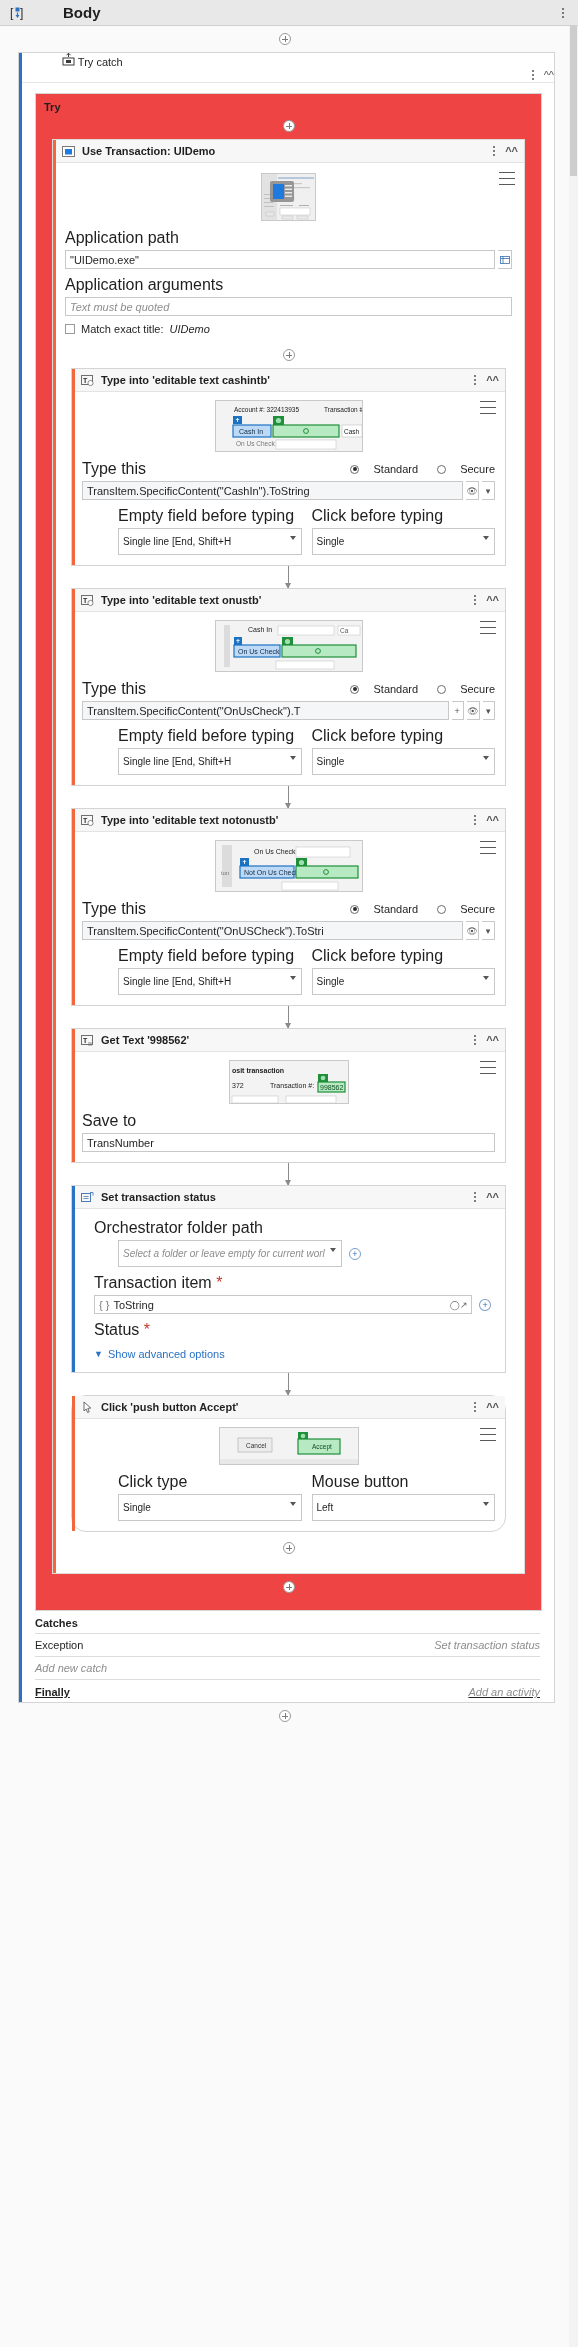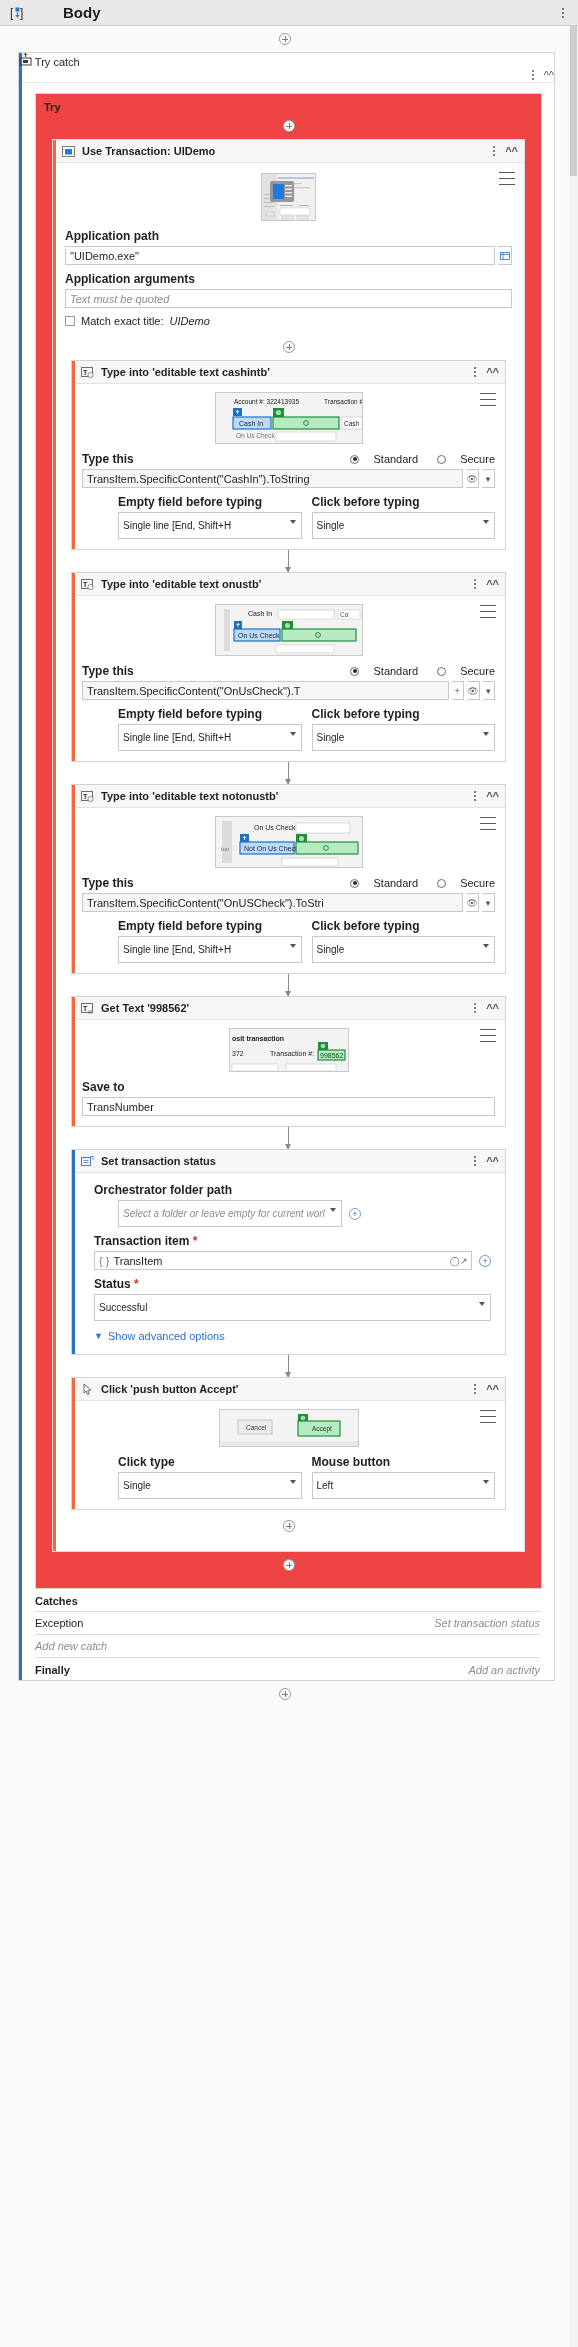--- a/index.html
+++ b/index.html
@@ -43,21 +43,21 @@
   }
   .card .accent { position:absolute; left:0; top:0; bottom:0; width:3px; }
   .hd .tools { margin-left:auto; display:flex; align-items:center; gap:6px; }
   .chev { font-size:11px; color:#555; cursor:pointer; line-height:1; }
   .body { padding:8px 10px 10px 10px; position:relative; }
 
   .hamb { position:absolute; right:9px; top:9px; width:16px; height:13px;
           display:flex; flex-direction:column; justify-content:space-between; cursor:pointer; }
   .hamb i { height:1px; background:#5a5a5a; display:block; }
 
-  label.f { display:block; font-size:12px; margin:0 0 3px 0; color:#1f1f1f;font-weight:bold; }
+  label.f { display:block; font-size:16px; margin:0 0 3px 0; color:#1f1f1f; }
   .inp { height:19px; border:1px solid #c8c8c8; background:#fff; font-size:11px;
          padding:0 4px; display:flex; align-items:center; color:#1f1f1f; width:100%;
          white-space:nowrap; overflow:hidden; }
   .inp.ph { color:#8d8d8d; font-style:italic; }
   .inp.expr { background:#f4f6f8; }
   .sel { height:27px; border:1px solid #c8c8c8; background:#fff; font-size:10px;
          padding:0 16px 0 4px; display:flex; align-items:center; position:relative;
          white-space:nowrap; overflow:hidden; }
   .sel:after { content:""; position:absolute; right:5px; top:7px;
                border-left:3px solid transparent; border-right:3px solid transparent;
@@ -99,21 +99,21 @@
   .tryinner { padding:0 10px 10px 10px; }
 
   .seqbox { border:1px solid #dcdcdc; background:#fff; margin:0 10px; position:relative; }
 
   .catchesrow { padding:6px 14px 0 16px; }
   .catchesrow .ttl { font-weight:bold; font-size:11px; padding-bottom:4px; }
   .hr { height:1px; background:#dcdcdc; }
   .exrow { display:flex; align-items:center; font-size:11px; padding:5px 0; }
   .exrow .right { margin-left:auto; color:#8d8d8d; font-style:italic; }
   .muted { color:#8d8d8d; font-style:italic; font-size:11px; padding:5px 0; }
-  .finrow { display:flex; align-items:center; font-size:11px; padding:6px 0 4px 0; }
+  .finrow { display:flex; align-items:center; font-size:11px; padding:6px 0 4px 0;text-decoration:underline; }
   .finrow b { font-weight:bold; }
   .finrow .right { margin-left:auto; color:#8d8d8d; font-style:italic; }
 
   
   .ic { width:13px; height:13px; flex:0 0 13px; position:relative; }
 
   .scrollbar { position:absolute; right:0; top:26px; bottom:0; width:9px; background:#f3f3f3; }
   .scrollthumb { position:absolute; right:1px; top:0; width:7px; height:150px; background:#cdcdcd; }
 </style>
 </head>
@@ -142,21 +142,21 @@
   <div class="scrollbar">
     <div class="scrollthumb"></div>
   </div>
 
   <div class="canvas" style="width:569px;">
 
     <div class="plus"></div>
 
     <div class="trycatch" style="margin:0 14px 0 18px;">
       <div class="tcaccent"></div>
-      <div class="hd" style="border-bottom:1px solid #e6e6e6;">
+      <div class="hd" style="border-bottom:1px solid #e6e6e6;padding-left:43px;">
         <span class="ic">
           <svg width="13" height="13" viewBox="0 0 13 13">
             <rect x="1" y="5" width="11" height="7" fill="none" stroke="#3a3a3a" stroke-width="1"></rect>
             <rect x="4" y="7" width="5" height="3" fill="#3a3a3a"></rect>
             <path d="M6.5 0.5 L6.5 4" stroke="#3a3a3a" stroke-width="1"></path>
             <path d="M4.5 2.2 L6.5 0.2 L8.5 2.2" fill="none" stroke="#3a3a3a" stroke-width="1"></path>
           </svg>
         </span>
         <span>Try catch</span>
         <span class="tools">
@@ -559,42 +559,41 @@
                       <span class="plusbtn" style="margin-left:4px;width:12px;height:12px;border:1px solid #7a9ec9;border-radius:50%;display:inline-flex;align-items:center;justify-content:center;font-size:9px;color:#3a6fb0;">+</span>
                     </div>
 
                     <label class="f">
                       <span>Transaction item</span>
                       <span style="color:#c0392b;">*</span>
                     </label>
                     <div class="inline" style="margin-bottom:7px;">
                       <div class="inp" style="position:relative;">
                         <span style="color:#7a7a7a;margin-right:4px;">{ }</span>
-                        <span>TransItem</span>
+                        <span>ToString</span>
                         <span style="margin-left:auto;color:#666;font-size:9px;">◯↗</span>
                       </div>
                       <span class="plusbtn" style="margin-left:4px;width:12px;height:12px;border:1px solid #7a9ec9;border-radius:50%;display:inline-flex;align-items:center;justify-content:center;font-size:9px;color:#3a6fb0;">+</span>
                     </div>
 
                     <label class="f">
                       <span>Status</span>
                       <span style="color:#c0392b;">*</span>
                     </label>
-                    <div class="sel">Successful</div>
 
                     <div style="display:flex;align-items:center;gap:5px;margin-top:9px;color:#2a72c4;font-size:11px;cursor:pointer;">
                       <span style="font-size:9px;">▼</span>
                       <span>Show advanced options</span>
                     </div>
                   </div>
                 </div>
 
                 <div class="arrow" style="height:22px;"></div>
 
-                <div class="card" style="margin:0 6px;">
+                <div class="card" style="margin:0 6px;border-radius:15px;">
                   <div class="accent" style="background:#f2683c;"></div>
                   <div class="hd">
                     <span class="ic">
                       <svg width="13" height="13" viewBox="0 0 13 13">
                         <path d="M3 1 L3 10 L5.2 8 L6.6 11.5 L8.2 10.8 L6.8 7.4 L9.8 7 Z" fill="#fff" stroke="#5a5a5a" stroke-width="0.9"></path>
                       </svg>
                     </span>
                     <span>Click 'push button Accept'</span>
                     <span class="tools">
                       <span class="kebab">

